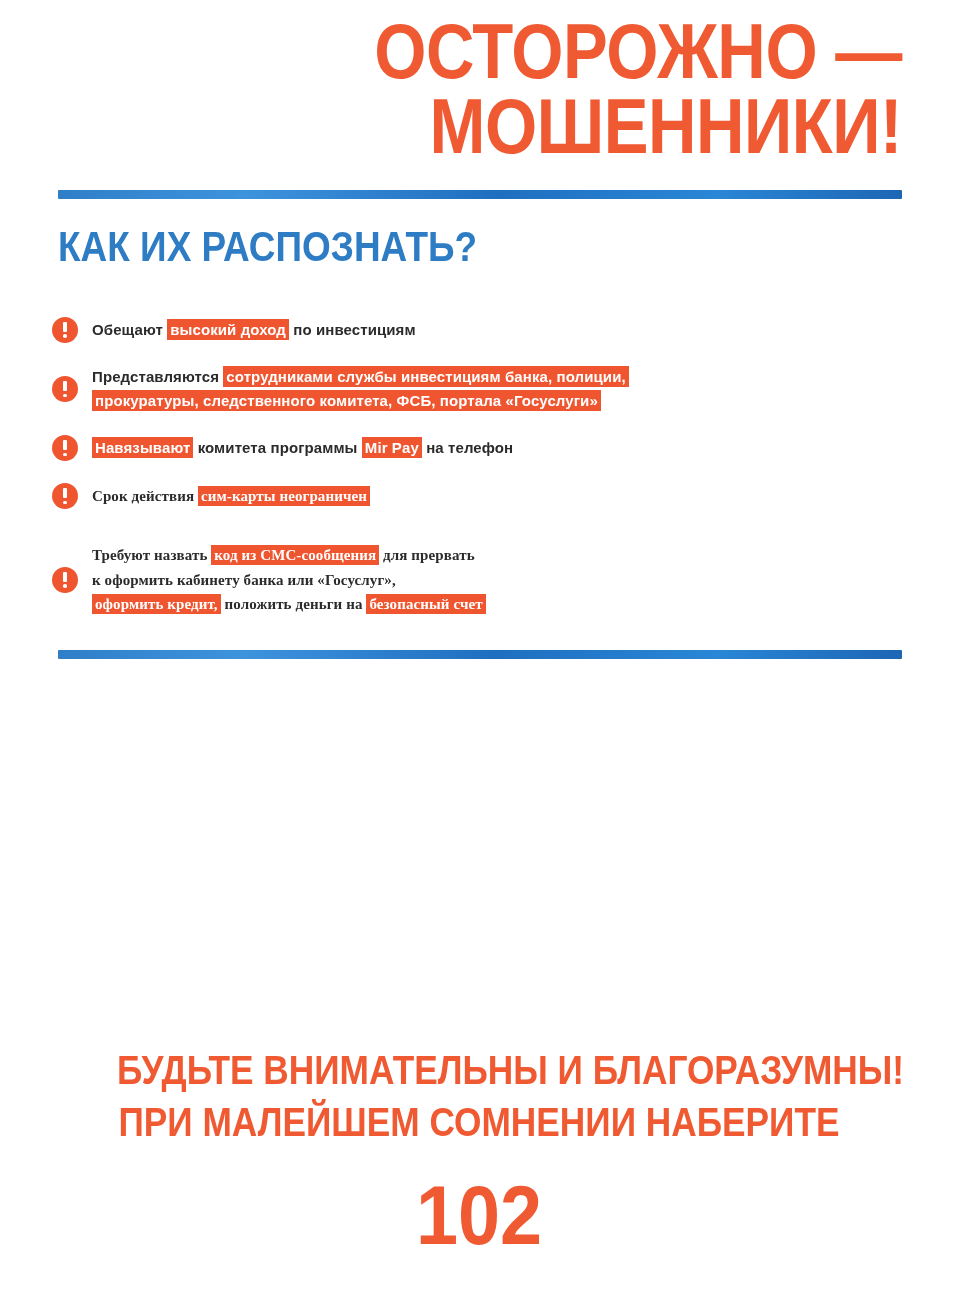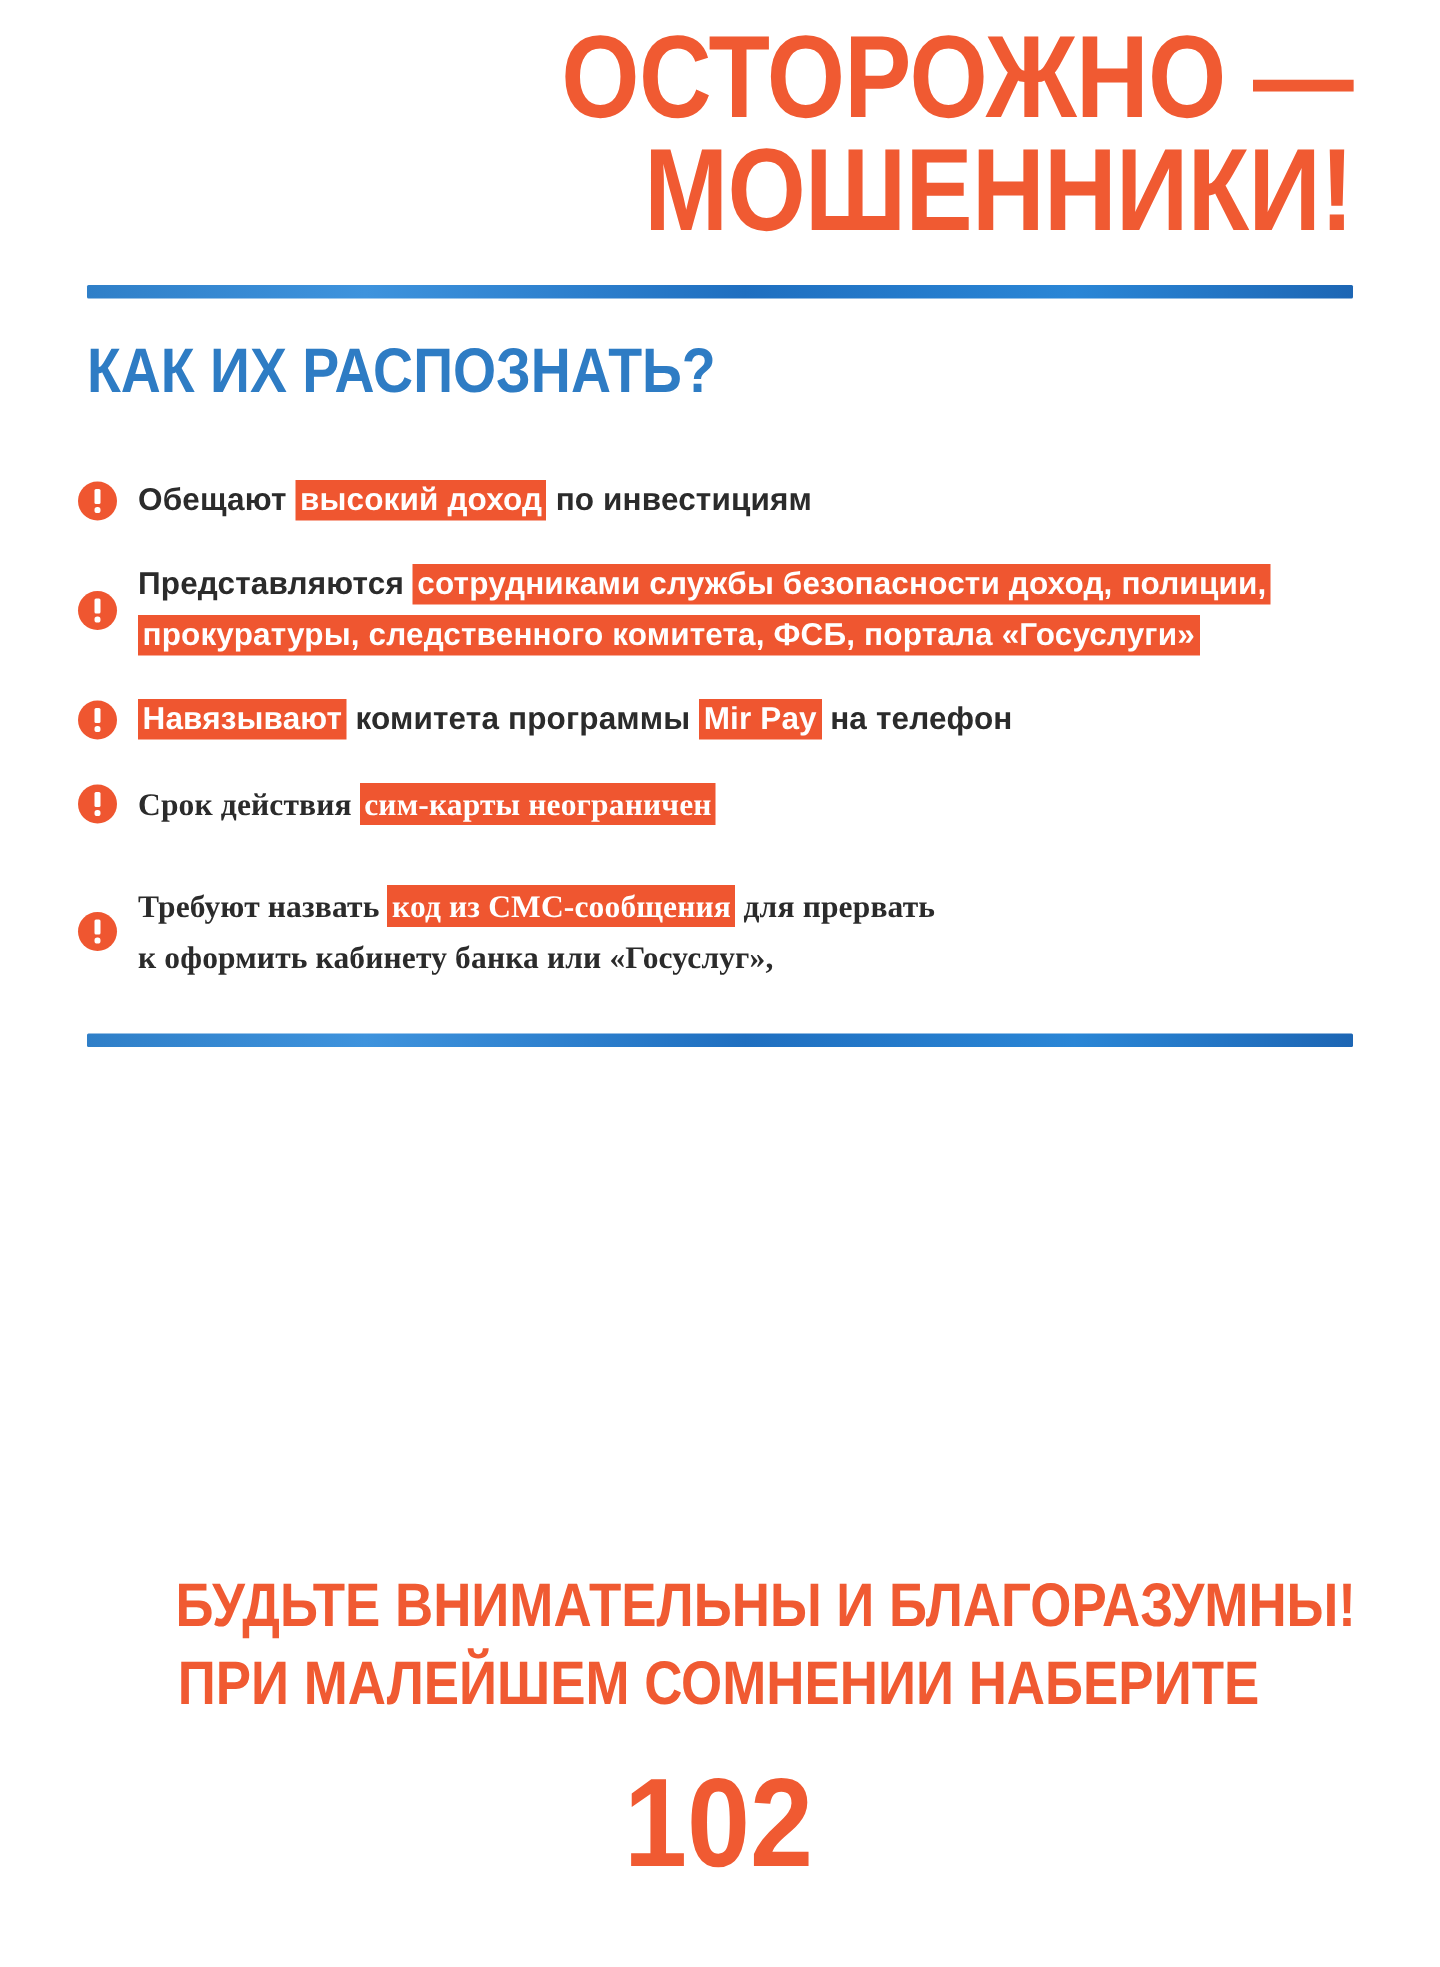--- a/index.html
+++ b/index.html
@@ -107,21 +107,21 @@
     top: 17.5px;
     width: 3.5px;
     height: 3.5px;
     margin-left: -1.75px;
     background: #ffffff;
     border-radius: 50%;
   }
 
   .item-text {
     font-weight: 700;
-    font-size: 21px;
+    font-size: 15px;
     line-height: 1.62;
     color: #2b2b2b;
     letter-spacing: 0.1px;
   }
   .item-text .ln { display: block; }
   .hl {
     background: #ef5630;
     color: #ffffff;
     padding: 2px 3px 2px 3px;
     box-decoration-break: clone;
@@ -171,41 +171,42 @@
   <div class="list">
       <div class="item">
         <span class="bullet"></span>
         <div class="item-text">
           <span class="ln"><span>Обещают </span><span class="hl">высокий доход</span><span> по инвестициям</span></span>
         </div>
       </div>
       <div class="item">
         <span class="bullet"></span>
         <div class="item-text">
-          <span class="ln"><span>Представляются </span><span class="hl">сотрудниками службы безопасности доход, полиции,</span></span>
+          <span class="ln"><span>Представляются </span><span class="hl">сотрудниками службы инвестициям банка, полиции,</span></span>
           <span class="ln"><span class="hl">прокуратуры, следственного комитета, ФСБ, портала «Госуслуги»</span></span>
         </div>
       </div>
       <div class="item">
         <span class="bullet"></span>
         <div class="item-text">
           <span class="ln"><span class="hl">Навязывают</span><span> комитета программы </span><span class="hl">Mir Pay</span><span> на телефон</span></span>
         </div>
       </div>
       <div class="item item-gap-lg">
         <span class="bullet"></span>
         <div class="item-text">
           <span class="ln"><span>Срок действия </span><span class="hl">сим-карты неограничен</span></span>
         </div>
       </div>
       <div class="item item-gap-lg">
         <span class="bullet"></span>
         <div class="item-text">
           <span class="ln"><span>Требуют назвать </span><span class="hl">код из СМС-сообщения</span><span> для прервать</span></span>
           <span class="ln"><span>к оформить кабинету банка или «Госуслуг»,</span></span>
+          <span class="ln"><span class="hl">оформить кредит,</span><span> положить деньги на </span><span class="hl">безопасный счет</span></span>
         </div>
       </div>
     </div>
 
   <div class="rule rule-bottom"></div>
 
   <div class="footer">
     <div class="footer-line">БУДЬТЕ ВНИМАТЕЛЬНЫ И БЛАГОРАЗУМНЫ!</div>
     <div class="footer-line">ПРИ МАЛЕЙШЕМ СОМНЕНИИ НАБЕРИТЕ</div>
     <div class="footer-number">102</div>

